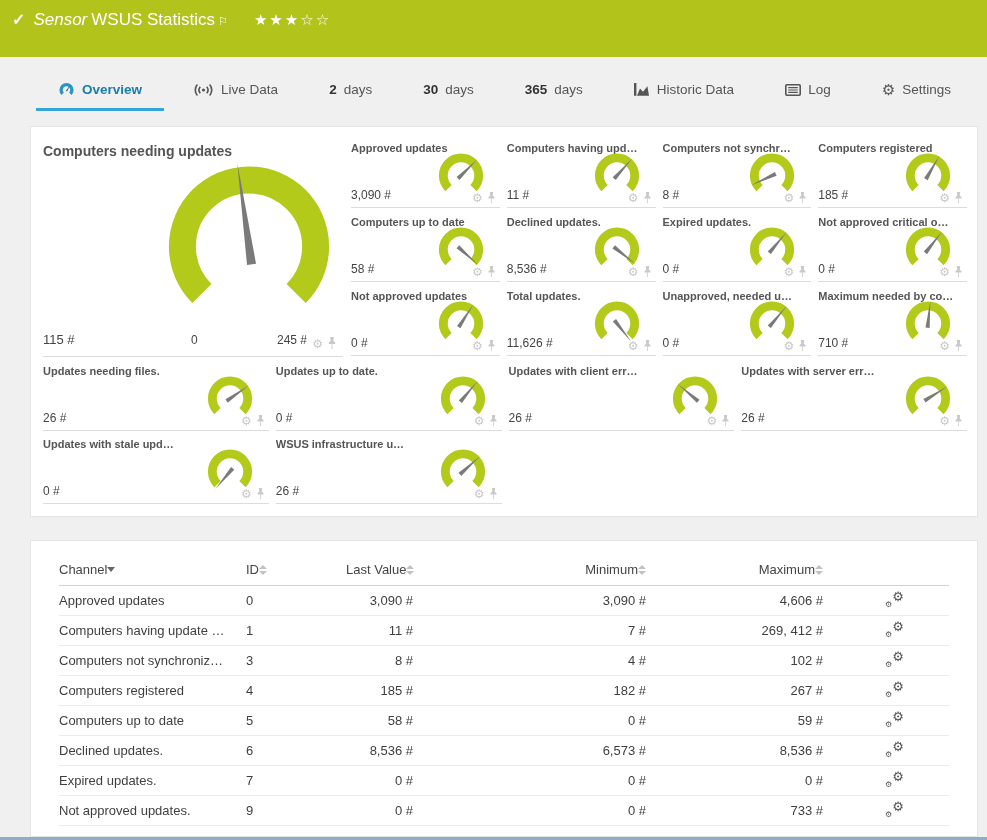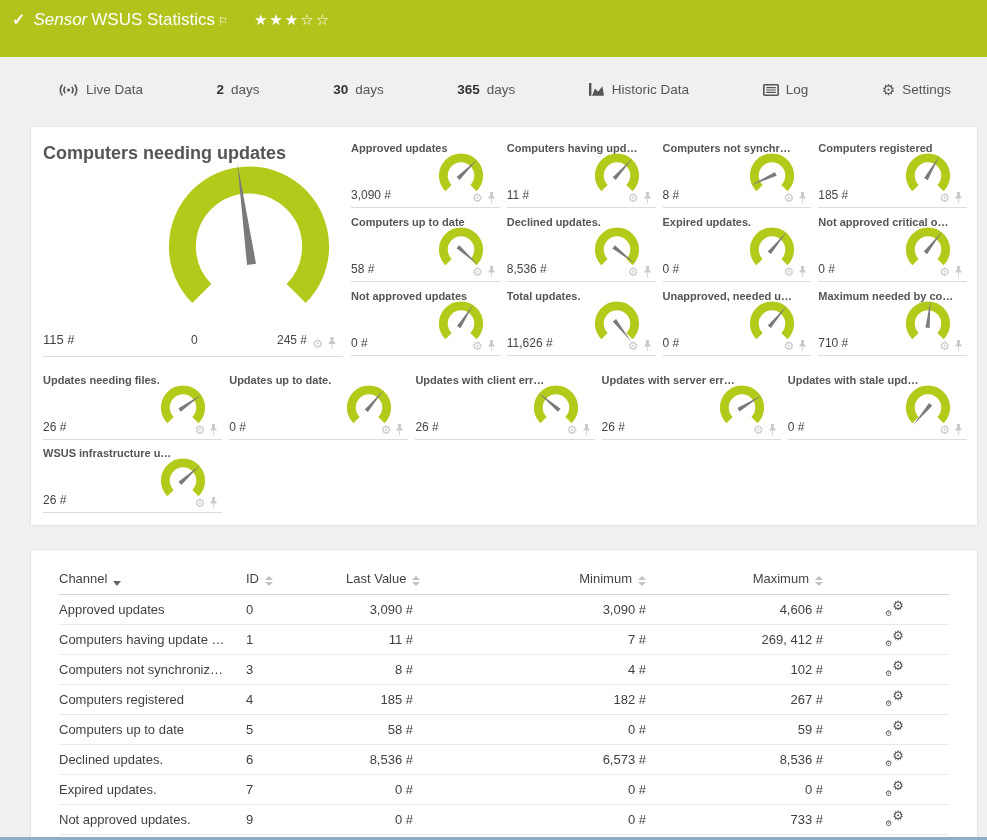--- a/index.html
+++ b/index.html
@@ -26,47 +26,47 @@
   .gear-glyph { font-size: 15px; line-height: 1; }
 
   
   .panel { background: #fff; border: 1px solid #e4e4e4; margin: 0 9px 0 30px; }
   .gauges-panel { margin-top: 15px; padding: 8px 10px 12px 12px; }
   .table-panel { margin-top: 23px; padding: 14px 28px 10px 28px; }
 
   
   .g-top { display: flex; }
   .tile-big { width: 300px; height: 222px; position: relative; border-bottom: 1px solid #dcdcdc; flex: none; margin-right: 8px; }
-  .tile-big .t-title { position: absolute; top: 8px; left: 0; font-size: 18px; font-weight: bold; color: #555; }
+  .tile-big .t-title { position: absolute; top: 8px; left: 0; font-size: 14px; font-weight: bold; color: #555; }
   .tile-big .g-wrap { position: absolute; top: 16px; right: 4px; width: 180px; height: 180px; }
   .tile-big .t-value { position: absolute; bottom: 9px; left: 0; font-size: 13px; color: #444; }
   .tile-big .g-min { position: absolute; bottom: 9px; left: 148px; font-size: 12px; color: #444; }
   .tile-big .g-max { position: absolute; bottom: 9px; right: 36px; font-size: 12px; color: #444; }
 
   .g-grid { flex: 1; display: grid; grid-template-columns: repeat(4, 1fr); column-gap: 7px; }
-  .g-row { display: grid; grid-template-columns: repeat(5, 1fr); column-gap: 7px; margin-top: 10px; }
+  .g-row { display: grid; grid-template-columns: repeat(4, 1fr); column-gap: 7px; margin-top: 1px; }
   .tile { position: relative; height: 73px; border-bottom: 1px solid #dcdcdc; }
   .tile .t-title { position: absolute; top: 7px; left: 0; font-size: 11px; font-weight: bold; color: #555; white-space: nowrap; overflow: hidden; max-width: 100%; }
   .tile .g-wrap { position: absolute; top: 13px; right: 13px; width: 52px; height: 52px; }
   .tile .t-value { position: absolute; bottom: 5px; left: 0; font-size: 12px; color: #444; }
 
   .t-icons { position: absolute; bottom: 3px; right: 4px; display: flex; align-items: center; gap: 4px; color: #c9c9c9; }
   .t-icons .tgear { font-size: 12px; line-height: 1; cursor: pointer; }
   .t-icons svg { display: block; cursor: pointer; }
   .tile-big .t-icons { bottom: 6px; right: 6px; }
 
   
   table { width: 100%; border-collapse: collapse; table-layout: fixed; font-size: 13px; color: #3f3f3f; }
   col.c0 { width: 187px; } col.c1 { width: 100px; } col.c2 { width: 85px; }
   col.c3 { width: 233px; } col.c4 { width: 177px; } col.c5 { width: auto; }
   th, td { height: 30px; padding: 0; font-weight: normal; border-bottom: 1px solid #ebebeb; white-space: nowrap; overflow: hidden; }
   thead th { border-bottom: 1px solid #d2d2d2; color: #444; cursor: pointer; }
   th.left, td.left { text-align: left; }
   th.num, td.num { text-align: right; padding-right: 18px; }
-  th .thx { display: inline-flex; align-items: flex-end; gap: 6px; }
+  th .thx { display: inline-flex; align-items: center; }
   .sort-desc { width: 0; height: 0; border-left: 4px solid transparent; border-right: 4px solid transparent; border-top: 5px solid #666; display: inline-block; }
   .sort-both { display: inline-flex; flex-direction: column; gap: 2px; }
   .sort-both .up { width: 0; height: 0; border-left: 4px solid transparent; border-right: 4px solid transparent; border-bottom: 4px solid #c2c2c2; }
   .sort-both .dn { width: 0; height: 0; border-left: 4px solid transparent; border-right: 4px solid transparent; border-top: 4px solid #c2c2c2; }
   td.gcell { text-align: center; }
   .gears { position: relative; display: inline-block; width: 20px; height: 18px; color: #555; cursor: pointer; }
   .gears .g1 { position: absolute; top: -1px; right: 1px; font-size: 13px; }
   .gears .g2 { position: absolute; bottom: -1px; left: 0; font-size: 8px; }
 
   .footer-bar { position: absolute; left: 0; bottom: 0; width: 100%; height: 3px; background: #8fadc8; }
@@ -80,20 +80,29 @@
     <div class="hdr-line">
       <span class="check-icon">✓</span>
       <span class="hdr-kind">Sensor</span>
       <span class="hdr-title">WSUS Statistics</span>
       <span class="flag-icon">⚐</span>
       <span class="stars">★★★☆☆</span>
     </div>
   </div>
 
   <div class="tab-bar">
+      <div class="tab active">
+        <span class="ticon">
+          <svg width="17" height="15" viewBox="0 0 100 100">
+            <path d="M24.6 78.4 A36 36 0 1 1 75.4 78.4" fill="none" stroke="#2a94c8" stroke-width="22"></path>
+            <polygon points="78,15 46,58 54,64" fill="#1a6c96"></polygon>
+          </svg>
+        </span>
+        <span>Overview</span>
+      </div>
       <div class="tab">
         <span class="ticon">
           <svg width="21" height="14" viewBox="0 0 22 14" fill="none" stroke="#555" stroke-width="1.7">
             <circle cx="11" cy="7" r="1.7" fill="#555" stroke="none"></circle>
             <path d="M7.6 3.6 A5.3 5.3 0 0 0 7.6 10.4"></path>
             <path d="M4.6 1.2 A8.7 8.7 0 0 0 4.6 12.8"></path>
             <path d="M14.4 3.6 A5.3 5.3 0 0 1 14.4 10.4"></path>
             <path d="M17.4 1.2 A8.7 8.7 0 0 1 17.4 12.8"></path>
           </svg>
         </span>

